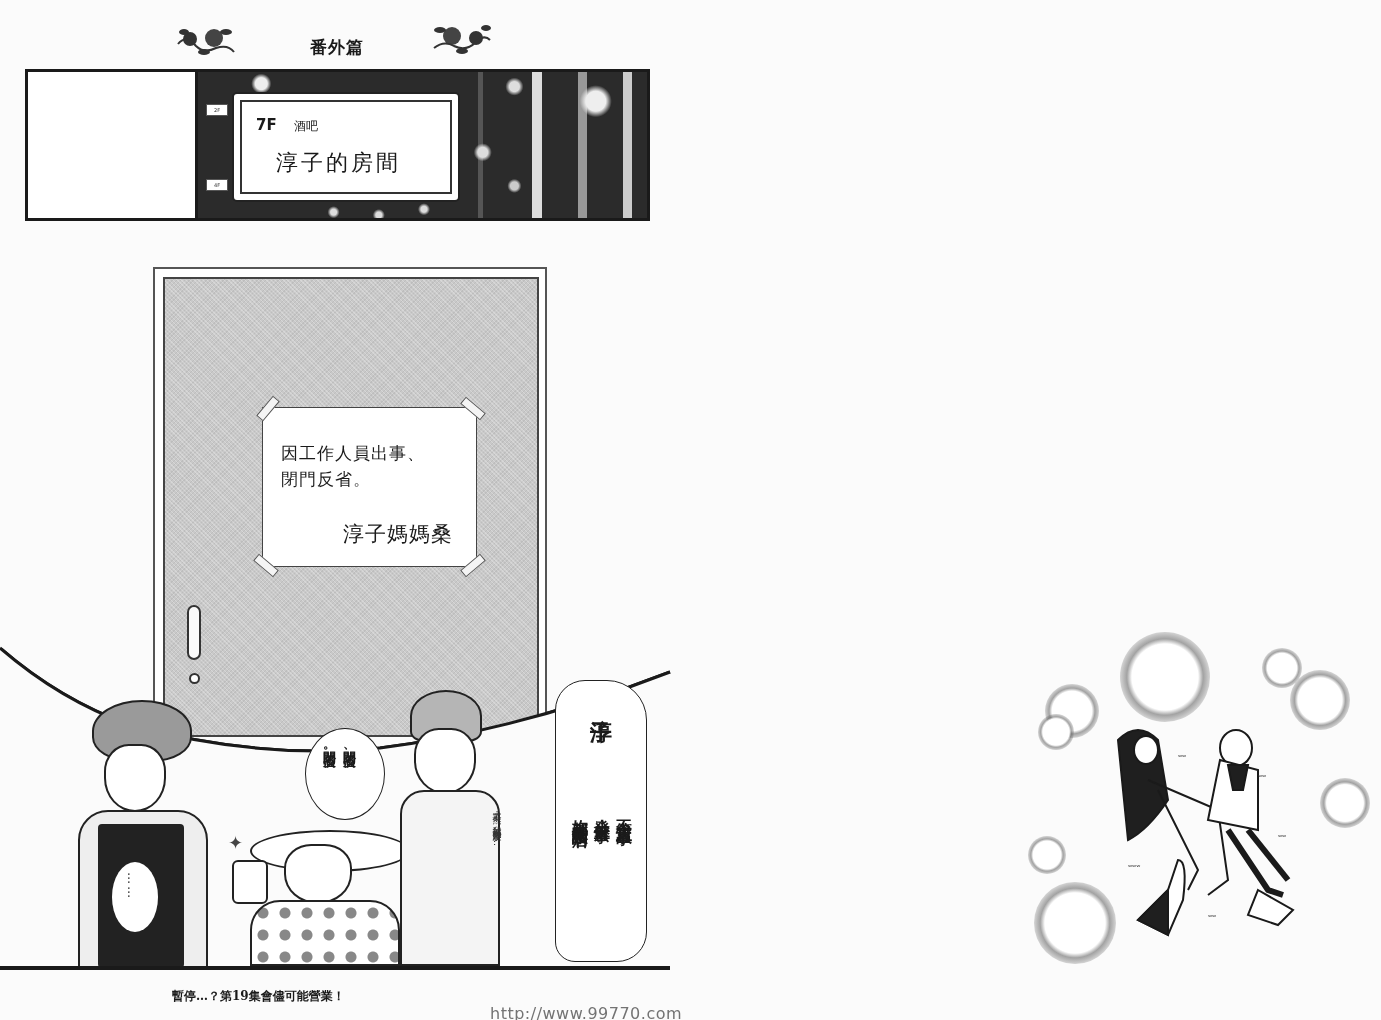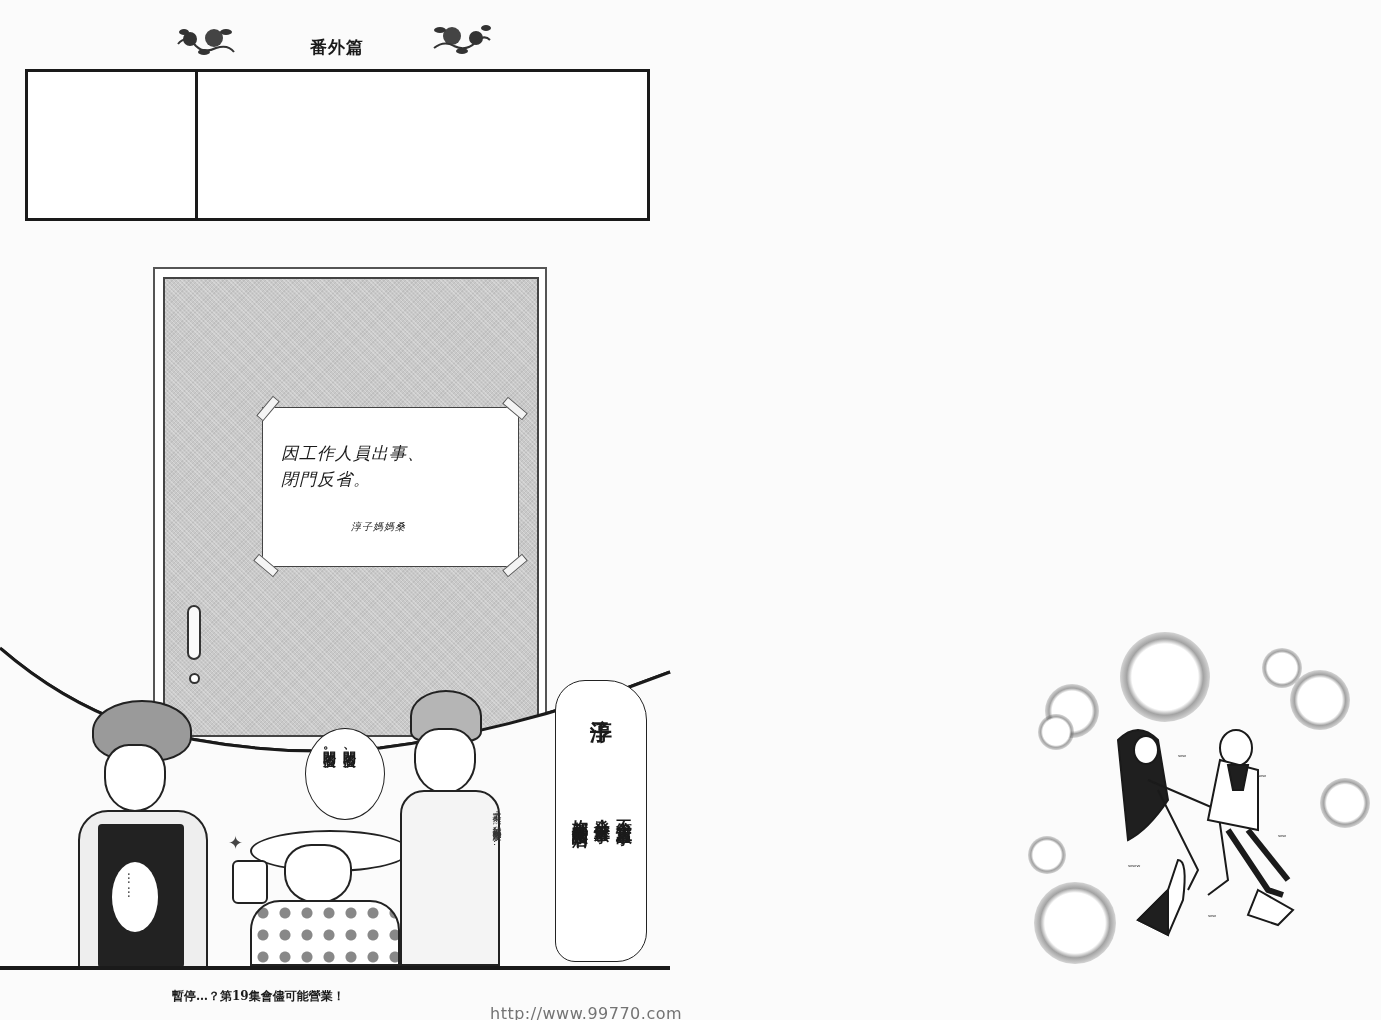--- a/index.html
+++ b/index.html
@@ -33,25 +33,25 @@
   .sign-inner { width: 100%; height: 100%; border: 2px solid #333; position: relative; }
   .sign-floor { left: 14px; top: 14px; font-size: 15px; font-weight: bold; }
   .sign-type { left: 52px; top: 16px; font-size: 12px; }
   .sign-name { left: 34px; top: 46px; font-family: "DejaVu Serif", serif; font-size: 22px; letter-spacing: 3px; }
 
   .door-frame { left: 153px; top: 267px; width: 394px; height: 470px; border: 2px solid #555; background: #fff; }
   .door { left: 8px; top: 8px; width: 374px; height: 470px; border: 2px solid #444;
     background-color: #c9c9c9;
     background-image: repeating-linear-gradient(45deg, rgba(255,255,255,0.25) 0 1px, transparent 1px 3px),
                       repeating-linear-gradient(-45deg, rgba(0,0,0,0.06) 0 1px, transparent 1px 3px); }
-  .notice { left: 97px; top: 128px; width: 257px; height: 160px; background: #fff; border: 1.5px solid #444; font-style: italic; }
+  .notice { left: 97px; top: 128px; width: 215px; height: 160px; background: #fff; border: 1.5px solid #444; }
   .tape { width: 26px; height: 9px; background: #f4f4f4; border: 1px solid #555; }
   .notice-line1 { left: 18px; top: 34px; font-size: 17px; letter-spacing: 1px; }
   .notice-line2 { left: 18px; top: 60px; font-size: 17px; letter-spacing: 1px; }
-  .notice-sign { left: 88px; top: 112px; font-size: 10px; letter-spacing: 1px; }
+  .notice-sign { left: 80px; top: 112px; font-size: 21px; letter-spacing: 1px; }
   .door-handle { left: 22px; top: 326px; width: 14px; height: 55px; border: 2px solid #333; border-radius: 7px; background: #fafafa; }
   .door-knob { left: 24px; top: 394px; width: 11px; height: 11px; border: 2px solid #333; border-radius: 50%; background: #fff; }
 
   .panel-bottom-line { left: 0; top: 966px; width: 670px; height: 4px; background: #1a1a1a; }
 
   
   .char { border: 2px solid #222; background: #fff; }
   .hat { background: #9a9a9a; border: 2px solid #222; border-radius: 50% 50% 40% 40%; }
   .apron { background: #222; }
   .apron-pocket { background: #fff; border-radius: 50%; }
@@ -99,20 +99,31 @@
           <path d="M2 26 Q12 18 22 24 Q34 30 44 20 Q52 12 58 18" stroke="#333" stroke-width="2" fill="none"></path>
           <ellipse cx="8" cy="8" rx="6" ry="3"></ellipse>
           <ellipse cx="54" cy="6" rx="5" ry="3"></ellipse>
           <ellipse cx="30" cy="29" rx="6" ry="3"></ellipse>
         </g>
       </svg>
   </div>
 
   <div class="abs banner">
     <div class="abs banner-blank"></div>
+    <div class="abs banner-city">
+      <div class="abs tag-small" style="left:8px;top:32px;">2F</div>
+      <div class="abs tag-small" style="left:8px;top:107px;">4F</div>
+      <div class="abs sign" style="left:34px;">
+        <div class="sign-inner">
+          <span class="abs sign-floor">7F</span>
+          <span class="abs sign-type">酒吧</span>
+          <span class="abs sign-name">淳子的房間</span>
+        </div>
+      </div>
+    </div>
   </div>
 
   <svg class="abs" style="left:0;top:600px;" width="690" height="200" viewBox="0 0 690 200">
     <path d="M0 48 Q60 100 130 125 Q260 160 380 148 Q520 130 670 72" stroke="#1a1a1a" stroke-width="3" fill="none"></path>
   </svg>
 
   <div class="abs door-frame">
     <div class="abs door" style="left:8px;top:8px;width:376px;height:460px;">
       <div class="abs notice">
         <div class="abs tape" style="left:-8px;top:-4px;transform:rotate(-50deg);"></div>

